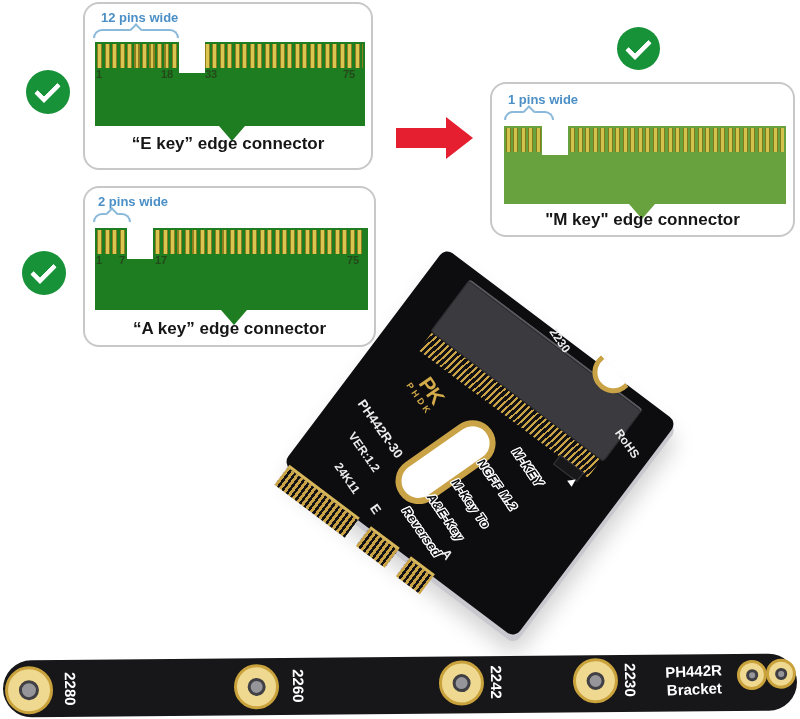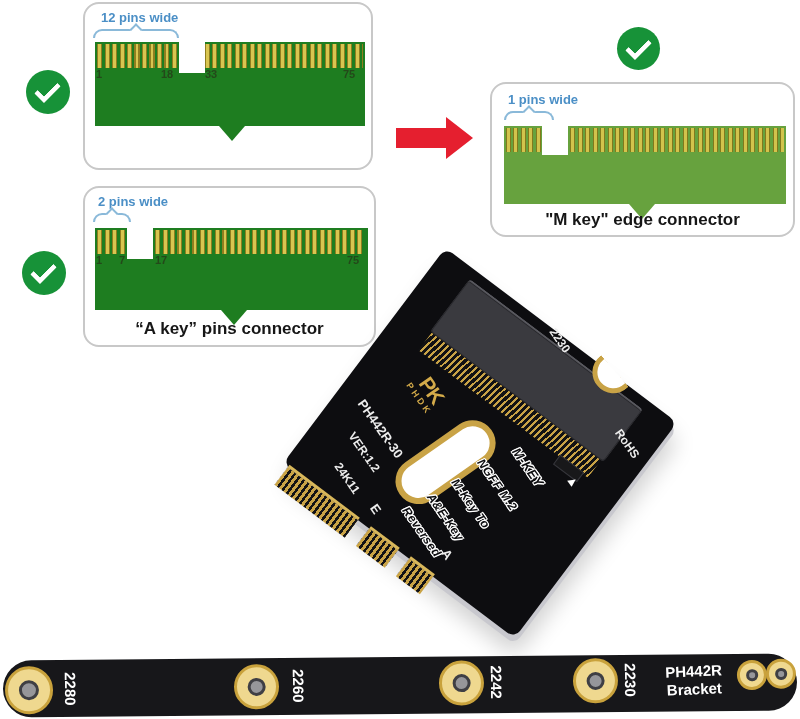--- a/index.html
+++ b/index.html
@@ -82,36 +82,37 @@
     <div class="greenboard" style="left:10px;top:38px;width:270px;height:84px;">
       <div class="pins" style="left:2px;width:82px;"></div>
       <div class="notchcut" style="left:84px;width:26px;"></div>
       <div class="pins" style="left:110px;width:158px;"></div>
       <div class="pinnum" style="left:1px;top:26px;">1</div>
       <div class="pinnum" style="left:66px;top:26px;">18</div>
       <div class="pinnum" style="left:110px;top:26px;">33</div>
       <div class="pinnum" style="left:248px;top:26px;">75</div>
     </div>
     <div class="vnotch" style="left:134px;top:122px;"></div>
+    <div class="caption" style="top:130px;">“E key” edge connector</div>
   </div>
 
   <div class="panel" style="left:83px;top:186px;width:293px;height:161px;">
     <div class="pins-wide" style="left:13px;top:6px;">2 pins wide</div>
     <div class="brace" style="left:8px;top:25px;width:38px;"></div>
     <div class="greenboard" style="left:10px;top:40px;width:273px;height:82px;">
       <div class="pins" style="left:2px;width:30px;"></div>
       <div class="notchcut" style="left:32px;width:26px;"></div>
       <div class="pins" style="left:60px;width:209px;"></div>
       <div class="pinnum" style="left:1px;top:26px;">1</div>
       <div class="pinnum" style="left:24px;top:26px;">7</div>
       <div class="pinnum" style="left:60px;top:26px;">17</div>
       <div class="pinnum" style="left:252px;top:26px;">75</div>
     </div>
     <div class="vnotch" style="left:136px;top:122px;"></div>
-    <div class="caption" style="top:131px;">“A key” pins connector</div>
+    <div class="caption" style="top:131px;">“A key” edge connector</div>
   </div>
 
   <div class="panel" style="left:490px;top:82px;width:305px;height:155px;">
     <div class="pins-wide" style="left:16px;top:8px;">1 pins wide</div>
     <div class="brace" style="left:12px;top:27px;width:50px;"></div>
     <div class="greenboard m" style="left:12px;top:42px;width:282px;height:78px;">
       <div class="pins m" style="left:2px;width:36px;"></div>
       <div class="notchcut" style="left:38px;width:26px;height:29px;"></div>
       <div class="pins m" style="left:66px;width:214px;"></div>
     </div>

